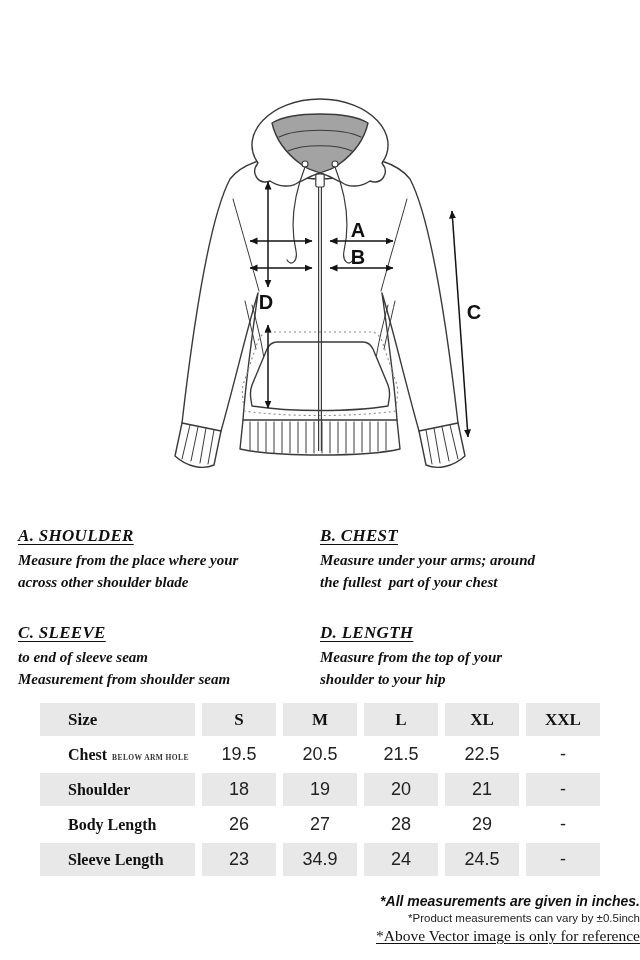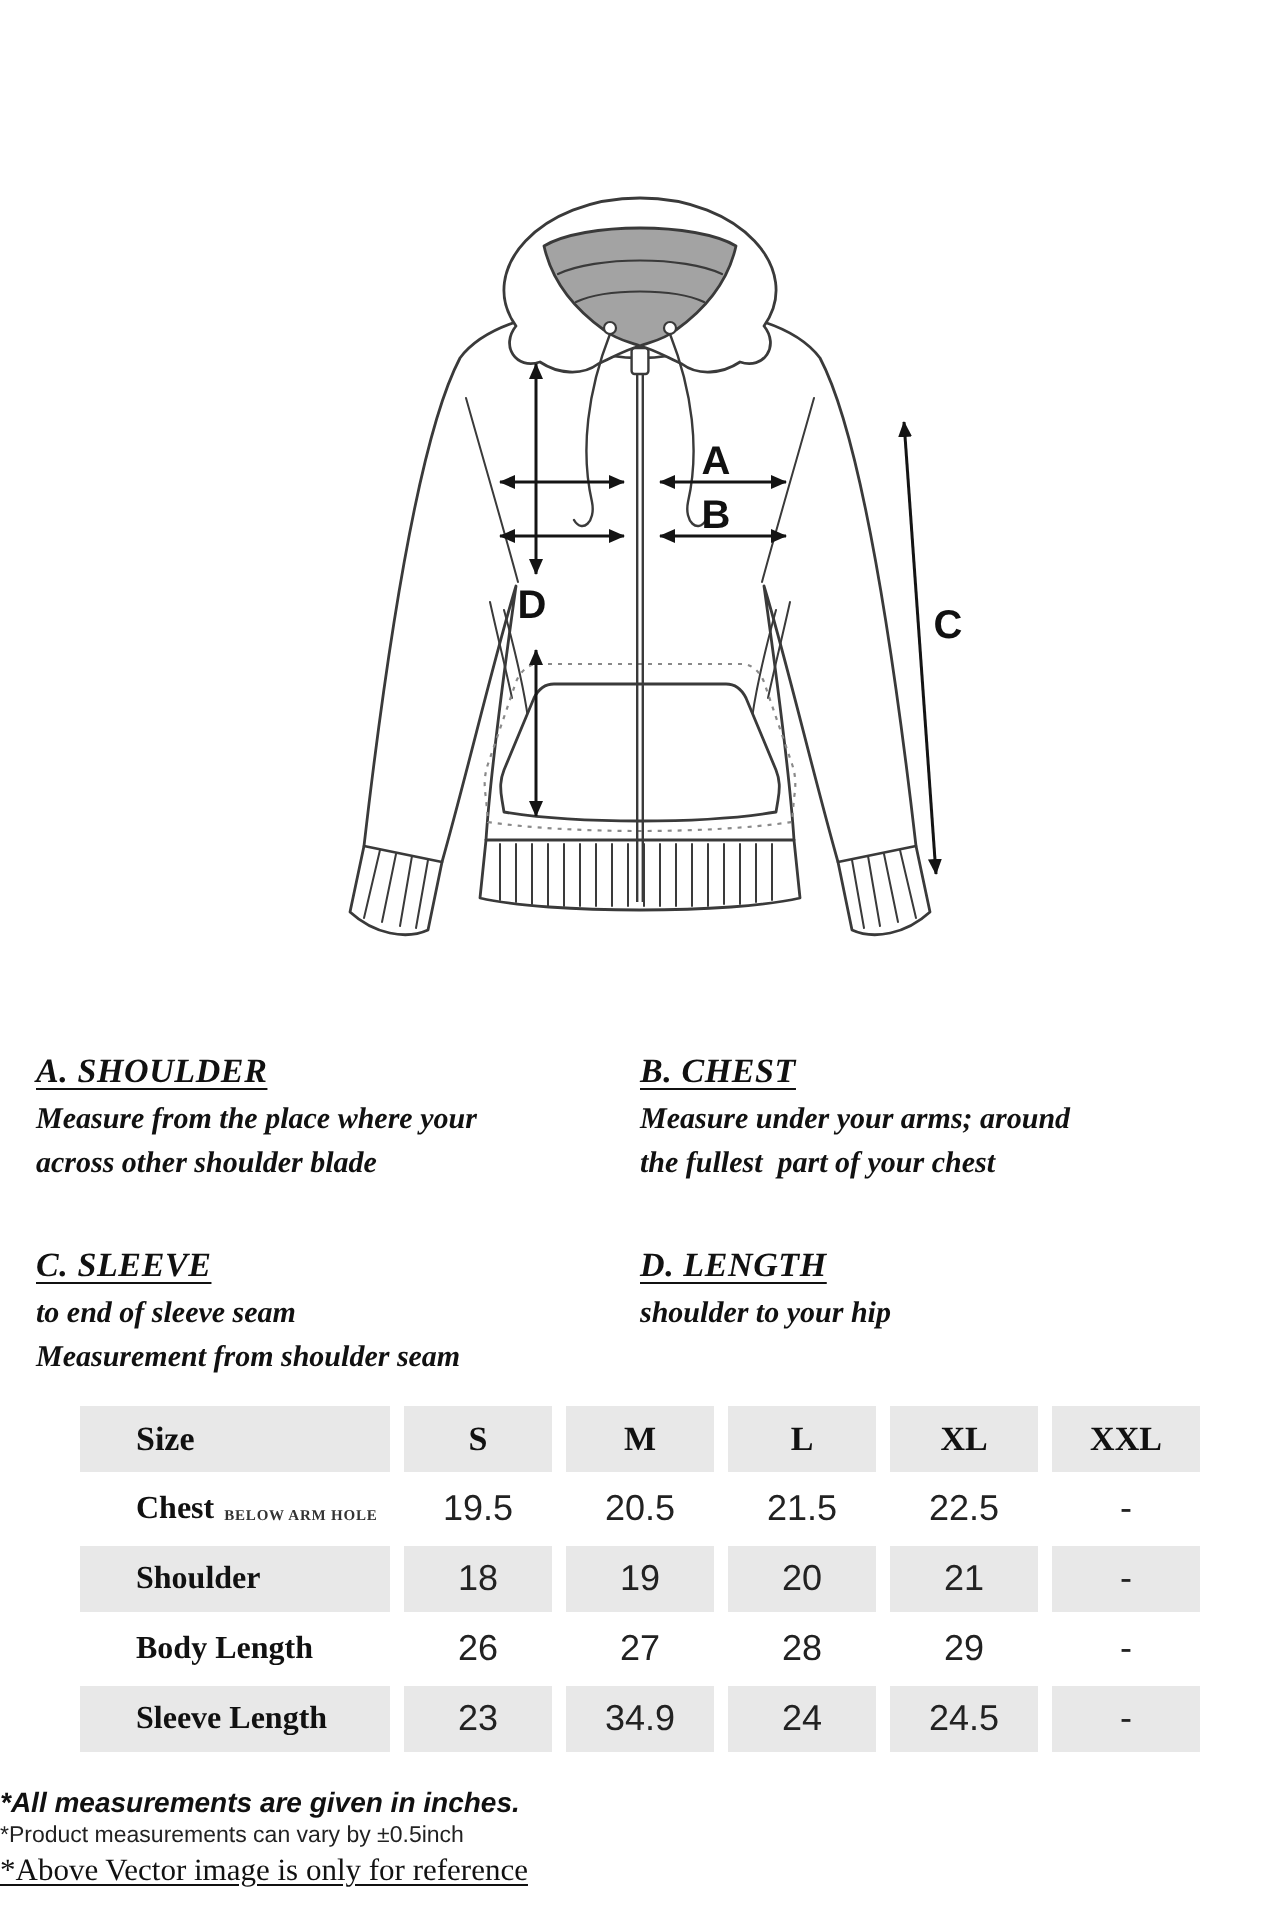--- a/index.html
+++ b/index.html
@@ -39,21 +39,21 @@
   }
   .cell { height:33px; display:flex; align-items:center; justify-content:center; }
   .cell.shaded { background:#e8e8e8; }
   .cell.lbl { justify-content:flex-start; padding-left:28px; box-sizing:border-box; }
   .hdr { font-size:17px; font-weight:bold; }
   .rowlbl { font-size:16px; font-weight:bold; white-space:nowrap;text-align:right; }
   .cell-note { font-size:7.5px; font-weight:bold; color:#333; margin-left:5px; letter-spacing:.4px; padding-top:5px; }
   .num { font-family:"Liberation Sans", sans-serif; font-size:18px; color:#222;text-align:center; }
 
   
-  .fn { position:absolute; left:0; width:640px; text-align:left; }
+  .fn { position:absolute; left:0; width:640px; text-align:right; }
   .fn1 { top:893px; font-family:"Liberation Sans", sans-serif; font-style:italic; font-weight:bold; font-size:14px; }
   .fn2 { top:912px; font-family:"Liberation Sans", sans-serif; font-size:11.5px; color:#222; }
   .fn3 { top:927px; font-size:15.5px; text-decoration:underline; text-underline-offset:2px; }
 
   svg text.arrow-lbl { font-family:"Liberation Sans", sans-serif; font-size:20px; font-weight:bold; fill:#111; }
 </style>
 </head>
 <body>
 
 <div class="page">
@@ -200,20 +200,21 @@
       <span class="line">Measure under your arms; around</span>
       <span class="line">the fullest  part of your chest</span>
     </div>
     <div class="sec sec-c">
       <h3>C. SLEEVE</h3>
       <span class="line">to end of sleeve seam</span>
       <span class="line">Measurement from shoulder seam</span>
     </div>
     <div class="sec sec-d">
       <h3>D. LENGTH</h3>
+      <span class="line">Measure from the top of your</span>
       <span class="line">shoulder to your hip</span>
     </div>
   </div>
 
   <div class="size-table">
 
     <div class="cell shaded lbl hdr">Size</div>
     <div class="cell shaded hdr">S</div>
     <div class="cell shaded hdr">M</div>
     <div class="cell shaded hdr">L</div>

